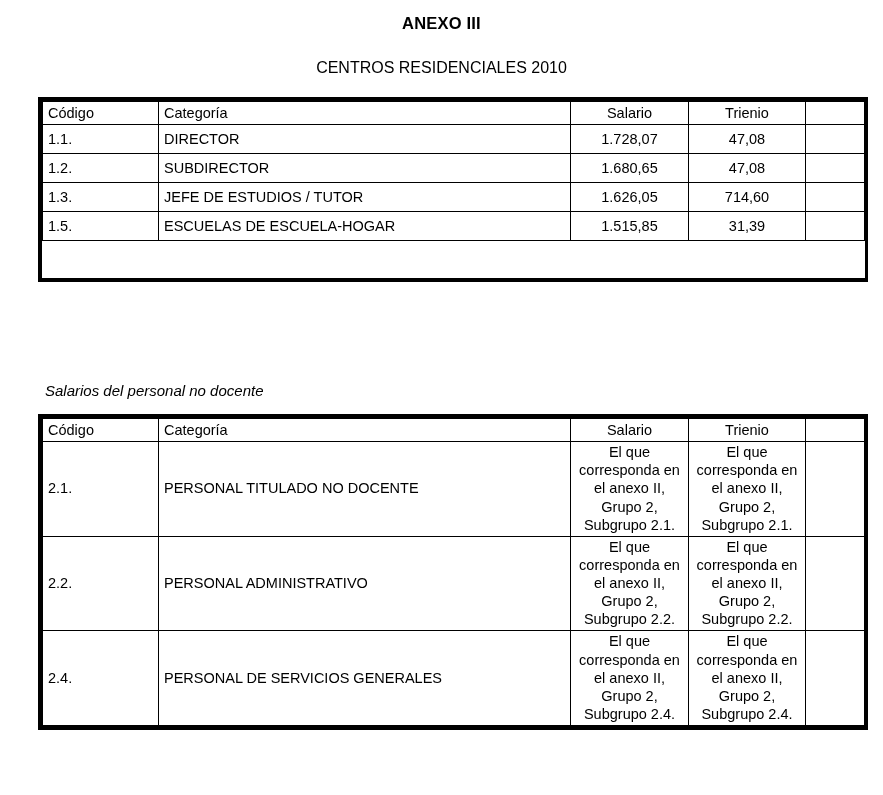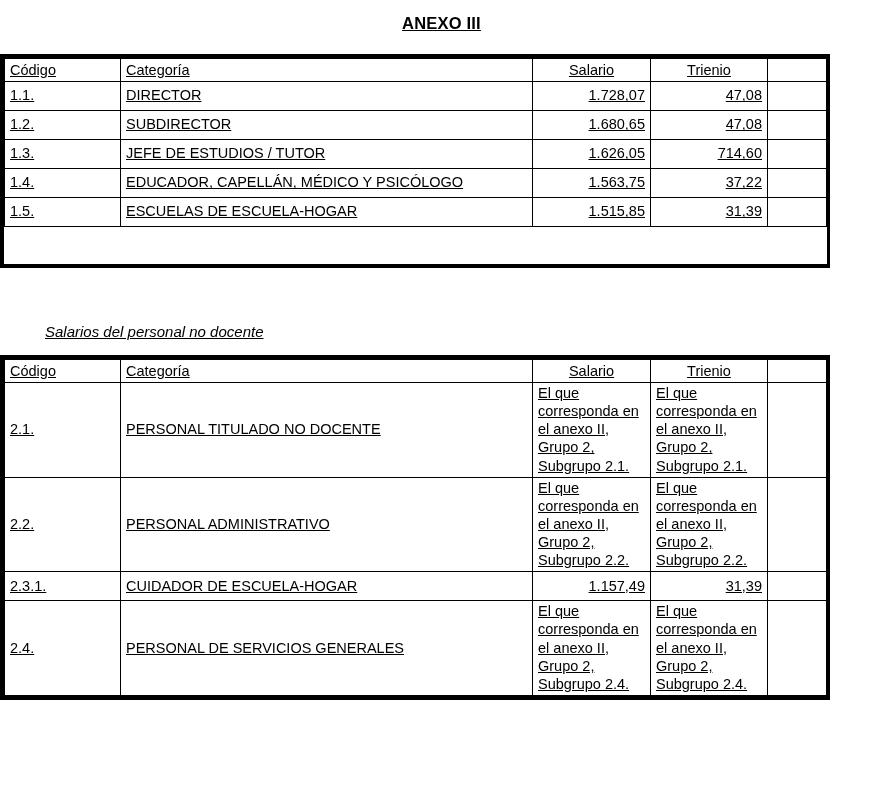--- a/index.html
+++ b/index.html
@@ -13,21 +13,20 @@
     font-family: "Liberation Sans", sans-serif;
     color: #000000;
     overflow: hidden;
   }
 
   .page {
     position: relative;
     width: 883px;
     height: 650px;
     box-sizing: border-box;
-    text-decoration: underline;
   }
 
   
   .doc-title {
     text-align: center;
     font-size: 16.5px;
     font-weight: bold;
     letter-spacing: 0.2px;
     margin: 0;
     padding-top: 14px;
@@ -44,24 +43,25 @@
   .doc-subtitle.second { padding-top: 13px; }
 
   .section-heading {
     font-size: 15px;
     font-style: italic;
     margin: 0;
     padding-left: 45px;
     line-height: 1.2;
   }
   .section-heading.one { padding-top: 40px; }
-  .section-heading.two { padding-top: 0; }
+  .section-heading.two { padding-top: 0; margin-top: 45px; }
 
   
   .table-wrap {
+    margin-left: 38px;
     width: 830px;
     border: 4px solid #000000;
     border-collapse: separate;
     box-sizing: border-box;
     background: #404040;
   }
   .table-wrap.one { margin-top: 20px; }
   .table-wrap.two { margin-top: 14px; }
 
   table.anexo {
@@ -80,44 +80,46 @@
   }
   
   col.c-codigo  { width: 116px; }
   col.c-categ   { width: 412px; }
   col.c-salario { width: 118px; }
   col.c-trienio { width: 117px; }
   col.c-pad     { width: 59px; }
 
   td.codigo   { text-align: left; }
   td.categ    { text-align: left; }
-  td.num      { text-align: right; padding-right: 6px; }
+  td.num      { text-align: center; padding-right: 6px; }
   td.head-num { text-align: center; }
   td.pad      { border: none; border-left: 1.4px solid #000000; background: #ffffff; }
   td.note {
+    text-align: center;
     font-size: 10.5px;
     line-height: 1.35;
     padding: 4px 4px;
   }
 
   tr.header-row td { padding-top: 2px; padding-bottom: 2px; }
   tr.r-normal td { height: 25px; }
   tr.r-tall   td { height: 73px; }
   tr.r-empty td {
     border: none;
     height: 34px;
   }
 </style>
 </head>
 <body>
 
 <div class="page">
 
   <h1 class="doc-title">ANEXO III</h1>
 
+  <p class="doc-subtitle first">CENTROS RESIDENCIALES 2010</p>
 
 
 
   <div class="table-wrap one">
     <table class="anexo">
       <colgroup>
         <col class="c-codigo">
           <col class="c-categ">
           <col class="c-salario">
           <col class="c-trienio">
@@ -149,27 +151,20 @@
         </tr>
 
         <tr class="r-normal">
           <td class="codigo">1.3.</td>
           <td class="categ">JEFE DE ESTUDIOS / TUTOR</td>
           <td class="num">1.626,05</td>
           <td class="num">714,60</td>
           <td class="pad"></td>
         </tr>
 
-        <tr class="r-normal">
-          <td class="codigo">1.4.</td>
-          <td class="categ">EDUCADOR, CAPELLÁN, MÉDICO Y PSICÓLOGO</td>
-          <td class="num">1.563,75</td>
-          <td class="num">37,22</td>
-          <td class="pad"></td>
-        </tr>
 
         <tr class="r-normal">
           <td class="codigo">1.5.</td>
           <td class="categ">ESCUELAS DE ESCUELA-HOGAR</td>
           <td class="num">1.515,85</td>
           <td class="num">31,39</td>
           <td class="pad"></td>
         </tr>
 
         <tr class="r-empty">
@@ -208,27 +203,20 @@
         </tr>
 
         <tr class="r-tall">
           <td class="codigo">2.2.</td>
           <td class="categ">PERSONAL ADMINISTRATIVO</td>
           <td class="note">El que corresponda en el anexo II, Grupo 2, Subgrupo 2.2.</td>
           <td class="note">El que corresponda en el anexo II, Grupo 2, Subgrupo 2.2.</td>
           <td class="pad"></td>
         </tr>
 
-        <tr class="r-normal">
-          <td class="codigo">2.3.1.</td>
-          <td class="categ">CUIDADOR DE ESCUELA-HOGAR</td>
-          <td class="num">1.157,49</td>
-          <td class="num">31,39</td>
-          <td class="pad"></td>
-        </tr>
 
         <tr class="r-tall">
           <td class="codigo">2.4.</td>
           <td class="categ">PERSONAL DE SERVICIOS GENERALES</td>
           <td class="note">El que corresponda en el anexo II, Grupo 2, Subgrupo 2.4.</td>
           <td class="note">El que corresponda en el anexo II, Grupo 2, Subgrupo 2.4.</td>
           <td class="pad"></td>
         </tr>
       </tbody>
     </table>

